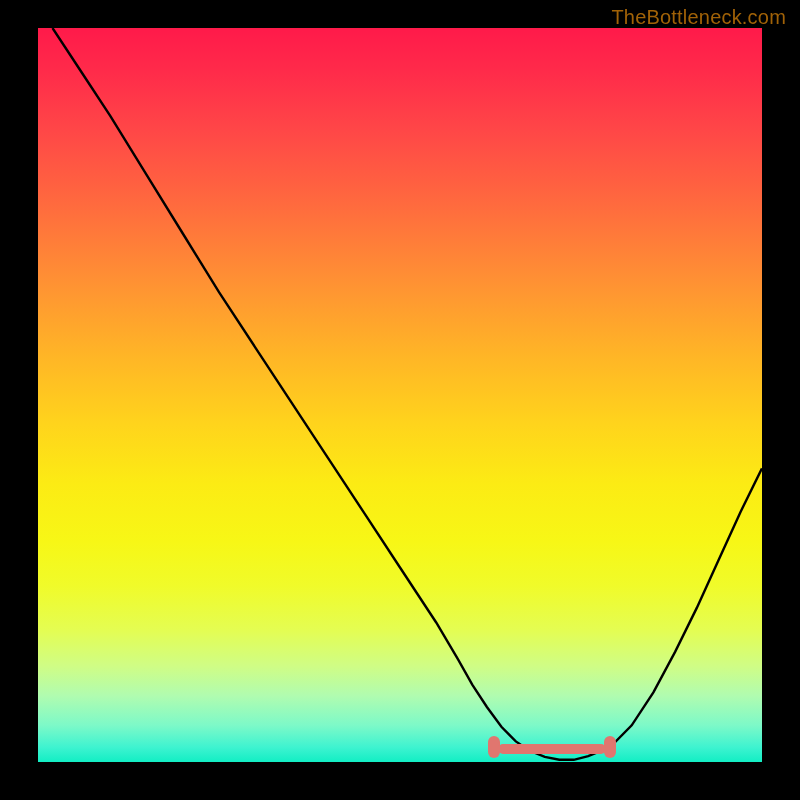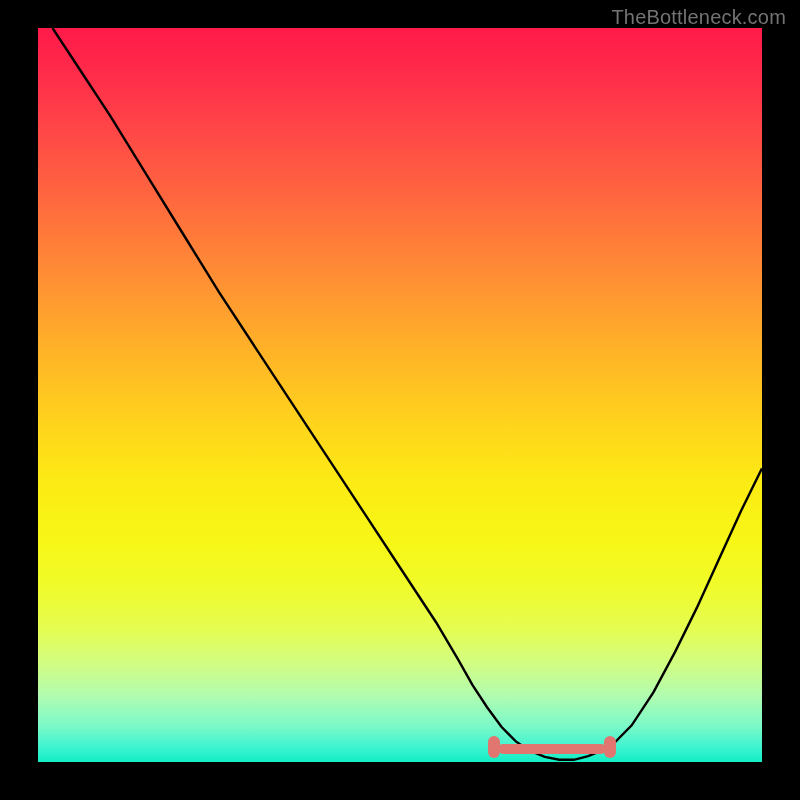--- a/index.html
+++ b/index.html
@@ -7,21 +7,21 @@
     width: 800px;
     height: 800px;
     background: #000;
     position: relative;
     font-family: Arial, Helvetica, sans-serif;
   }
   .watermark {
     position: absolute;
     top: 6px;
     right: 14px;
-    color: #737373;
+    color: #a16207;
     font-size: 20px;
     font-weight: 500;
     z-index: 10;
     letter-spacing: 0.2px;
   }
   .plot-area {
     position: absolute;
     left: 38px;
     top: 28px;
     width: 724px;

